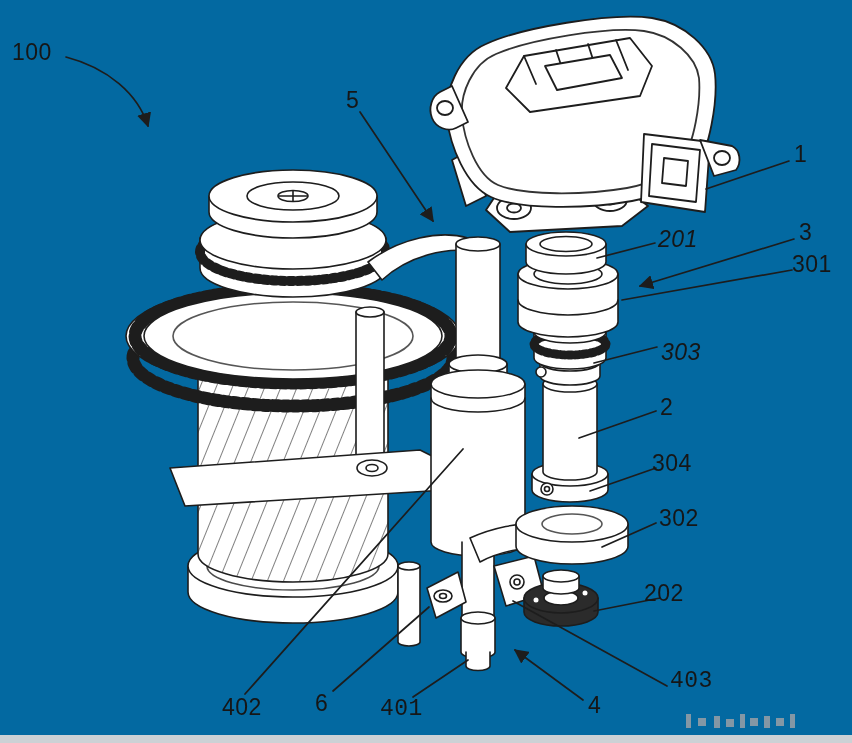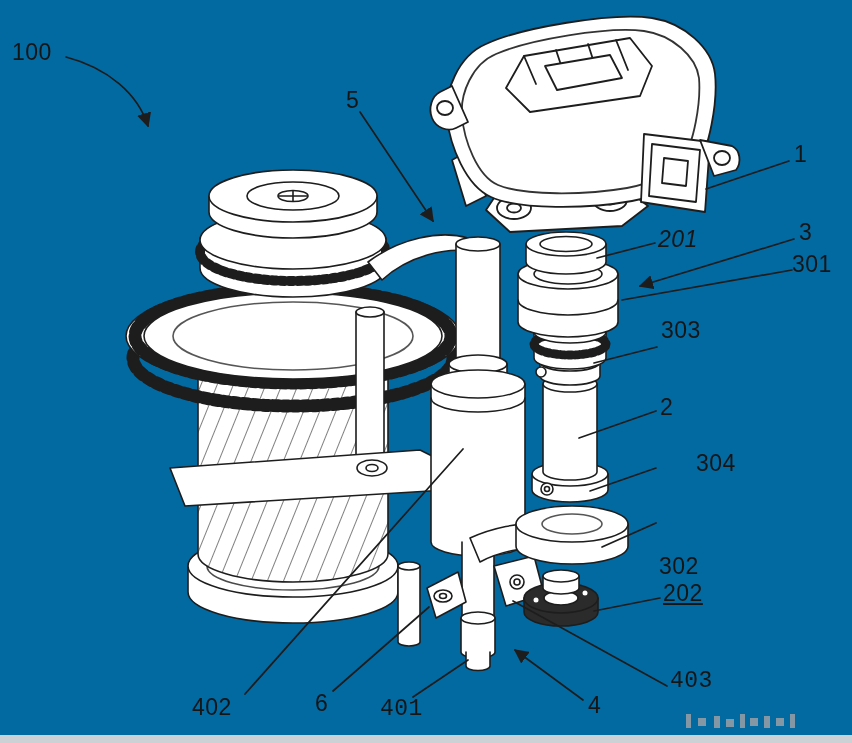--- a/index.html
+++ b/index.html
@@ -246,25 +246,25 @@
       <rect x="790" y="714" width="5" height="14"></rect>
     </g>
   </svg>
 
   <span class="ref-label" style="left:12px;  top:40px;">100</span>
   <span class="ref-label" style="left:346px; top:88px;">5</span>
   <span class="ref-label" style="left:794px; top:142px;">1</span>
   <span class="ref-label" style="left:658px; top:227px;font-style:italic;">201</span>
   <span class="ref-label" style="left:799px; top:220px;">3</span>
   <span class="ref-label" style="left:792px; top:252px;text-align:center;">301</span>
-  <span class="ref-label" style="left:661px; top:318px;">303</span>
+  <span class="ref-label" style="left:661px; top:340px;font-style:italic;">303</span>
   <span class="ref-label" style="left:660px; top:395px;">2</span>
-  <span class="ref-label" style="left:696px; top:451px;">304</span>
-  <span class="ref-label" style="left:659px; top:506px;margin-top:48px;">302</span>
-  <span class="ref-label" style="left:663px; top:581px;text-decoration:underline;">202</span>
+  <span class="ref-label" style="left:652px; top:451px;">304</span>
+  <span class="ref-label" style="left:659px; top:506px;">302</span>
+  <span class="ref-label" style="left:644px; top:581px;">202</span>
   <span class="ref-label" style="left:670px; top:669px;font-family:Liberation Mono, monospace;">403</span>
   <span class="ref-label" style="left:588px; top:693px;">4</span>
   <span class="ref-label" style="left:380px; top:697px;font-family:Liberation Mono, monospace;">401</span>
   <span class="ref-label" style="left:315px; top:691px;">6</span>
-  <span class="ref-label" style="left:192px; top:695px;">402</span>
+  <span class="ref-label" style="left:222px; top:695px;">402</span>
 
   <div class="footer-strip"></div>
 </div>
 
 </body></html>

